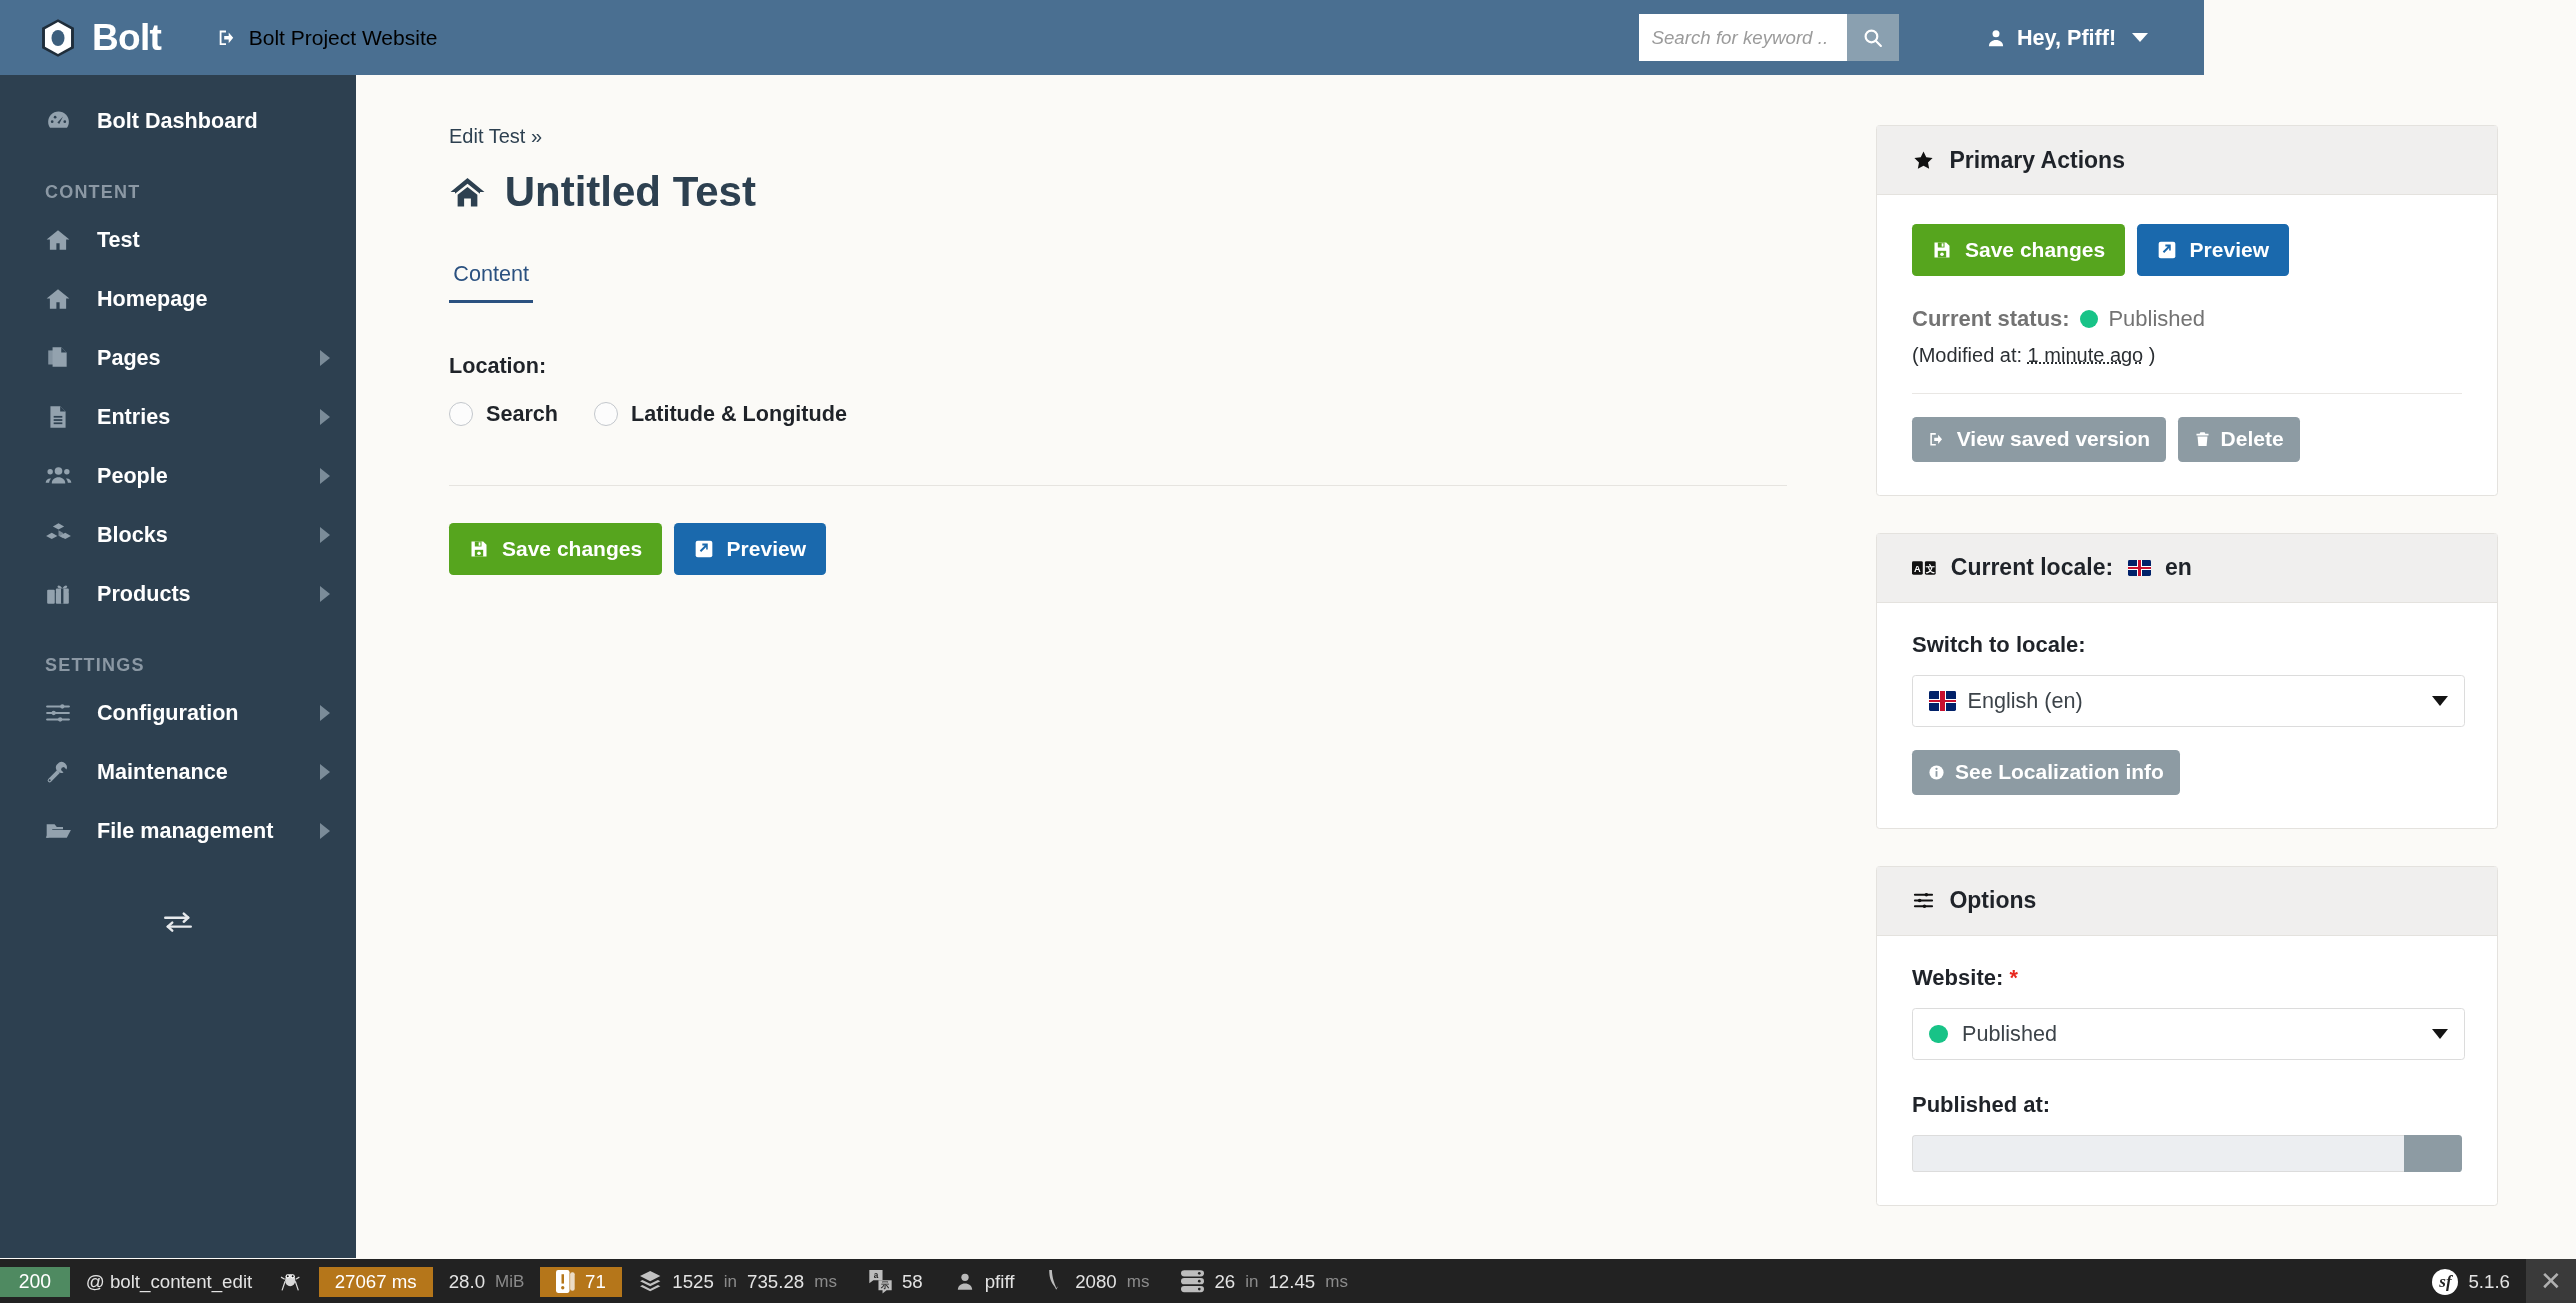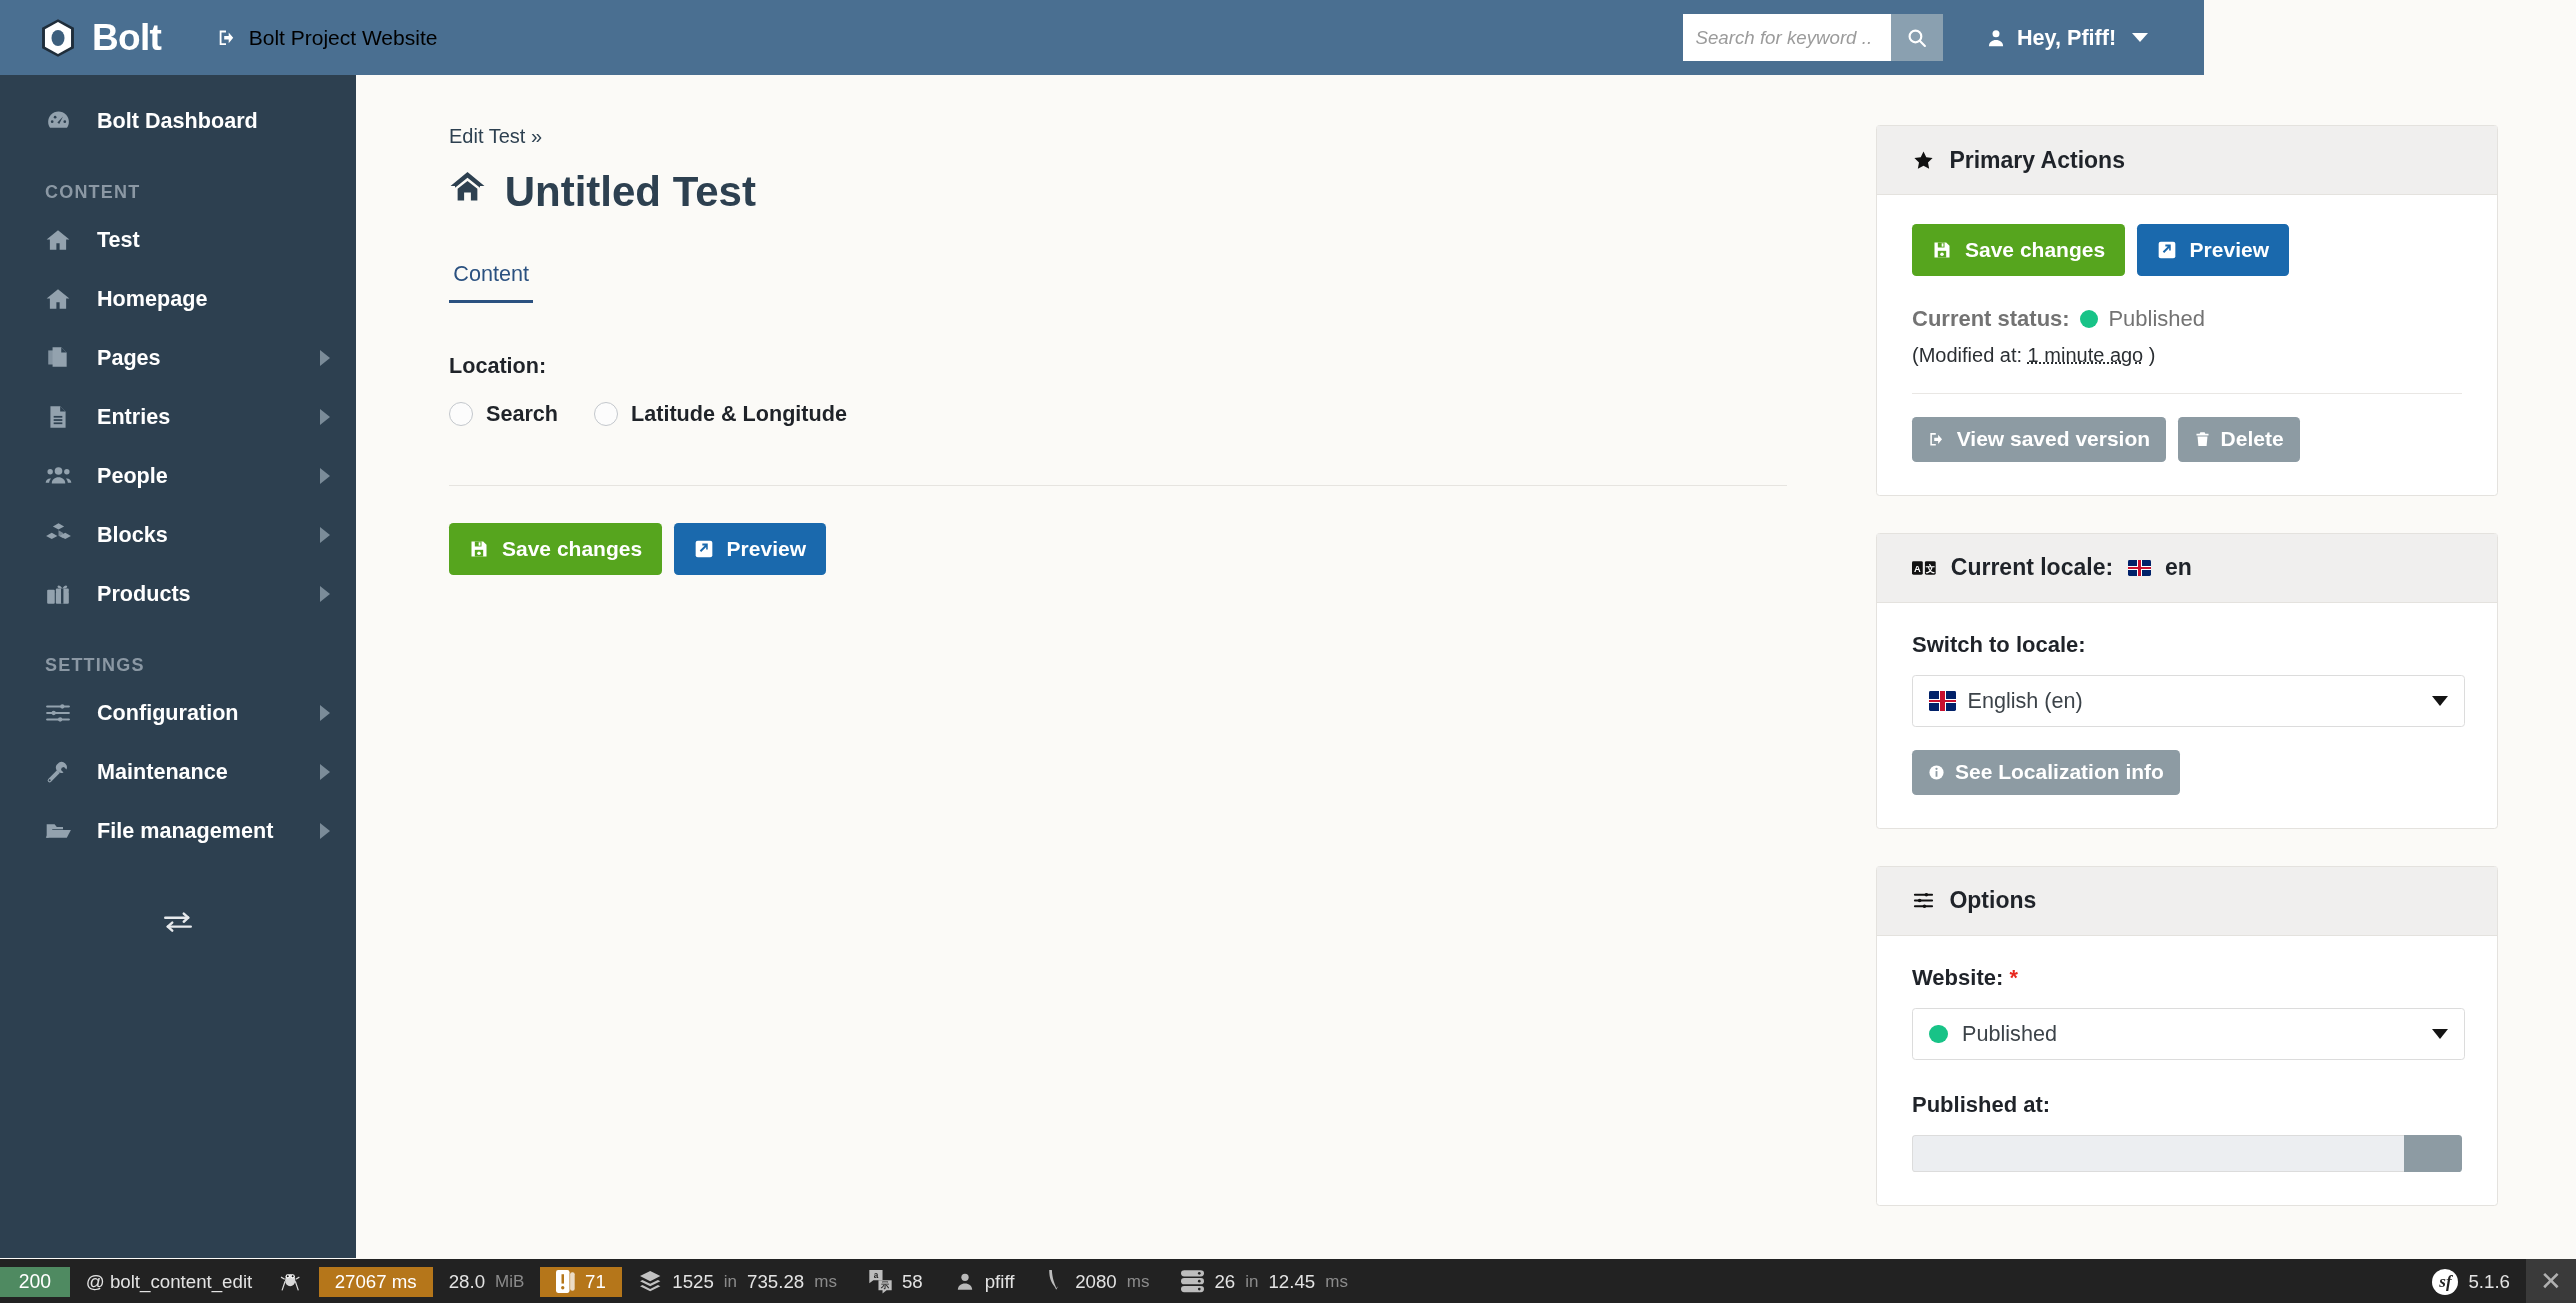--- a/index.html
+++ b/index.html
@@ -22,21 +22,21 @@
   .brand-name {
     color: #ffffff; font-size: 37px; font-weight: bold;
     margin-left: 13px; letter-spacing: -0.7px;
   }
   .project-link {
     display: flex; align-items: center; gap: 10px;
     margin-left: 56px; color: #000000; font-size: 21px;
     text-decoration: none;
   }
   .topbar-right {
-    margin-left: auto; display: flex; align-items: center; margin-right: 56px;
+    margin-left: auto; display: flex; align-items: center; margin-right: 56px; gap: 44px;
   }
   .search-wrap { display: flex; height: 47px; }
   .search-input {
     width: 208px; height: 47px; border: 0; outline: 0;
     background: #ffffff; font-size: 18.7px; color: #333;
     padding: 0 13px; font-style: italic;
     font-family: "Liberation Sans", sans-serif;
   }
   .search-input::placeholder { color: #9b9b9b; font-style: italic; }
   .search-btn {
@@ -90,21 +90,21 @@
   
   .main {
     position: absolute; top: 75px; left: 356px;
     width: 2220px; height: 1183px;
     background: #fbfaf7;
     display: flex;
   }
   .main-left { width: 1520px; padding: 50px 0 0 93px; }
   .breadcrumb { font-size: 20px; color: #2d4050; }
   .page-title {
-    display: flex; gap: 18.7px;
+    display: flex; align-items: center; gap: 18.7px;
     margin-top: 20px; font-size: 42px; font-weight: bold; color: #2d4050;
   }
   .tabs { margin-top: 45px; display: flex; }
   .tab {
     font-size: 21.6px; color: #2b5180; font-weight: normal;
     padding: 0 4.3px 13px 4.3px; border-bottom: 3.6px solid #2b5180;
     cursor: pointer;
   }
   .field-block { margin-top: 50px; }
   .field-label { font-size: 21.6px; font-weight: bold; color: #1f2329; }

